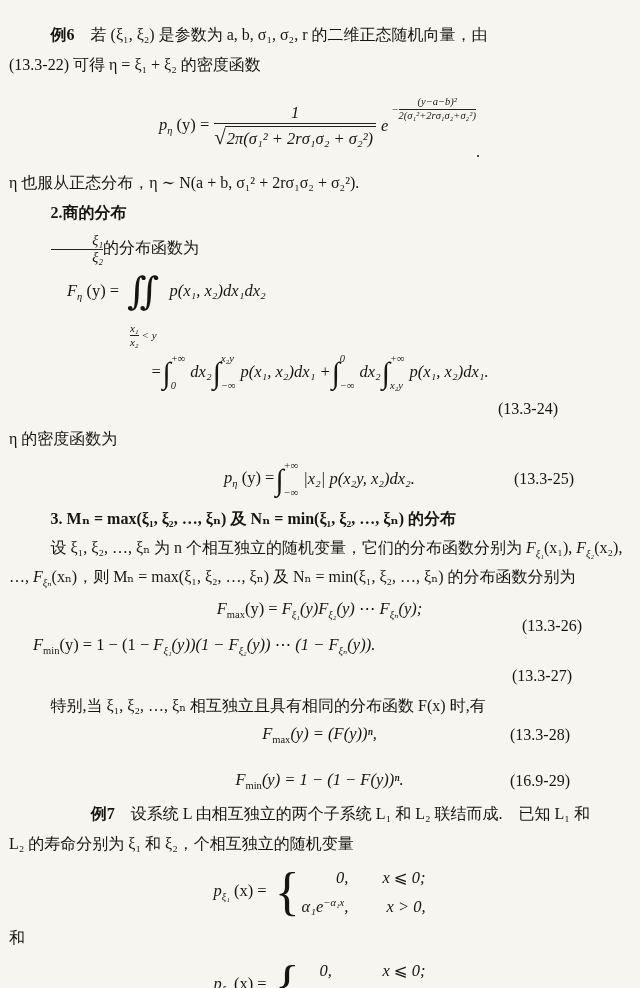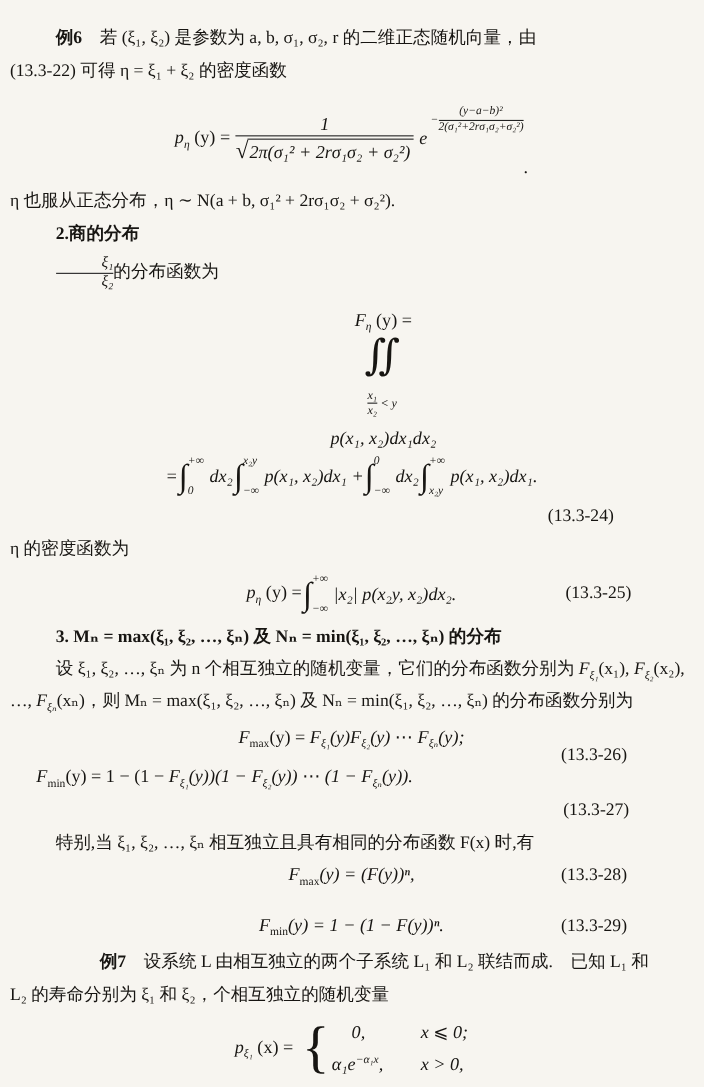--- a/index.html
+++ b/index.html
@@ -35,21 +35,21 @@
   .expblk { display:inline-flex; align-items:center; font-size:10.5px; transform:translateY(-17px); margin-left:3px; }
 
   
   .intgrp { display:inline-flex; align-items:center; margin:0 1px; }
   .intsym { font-size:30px; line-height:0.9; font-style:normal; }
   .lims { display:inline-flex; flex-direction:column; justify-content:space-between; height:38px; font-size:10.5px; margin-right:4px; }
   .lims .lt { white-space:nowrap; }
   .lims .lb { white-space:nowrap; }
 
   
-  .f3 { justify-content:flex-start; padding-left:58px; align-items:center;flex-direction:column; }
+  .f3 { justify-content:flex-start; padding-left:58px; align-items:flex-start; }
   .iintcol { display:inline-flex; flex-direction:column; align-items:center; margin:0 10px 0 8px; }
   .iintsym { font-size:38px; line-height:1; font-style:normal; }
   .cond { display:inline-flex; align-items:center; gap:3px; font-size:11px; margin-top:12px; }
   .f3top { margin-top:9px; }
 
   
   .brace { font-size:52px; font-weight:300; line-height:0.85; font-style:normal; margin:0 2px 0 8px; }
   .cases { display:inline-grid; grid-template-columns:auto auto; column-gap:34px; row-gap:9px; align-items:baseline; }
   .cases .pad1 { padding-left:18px; }
 
@@ -159,44 +159,44 @@
     <span class="m">|x₂| p(x₂y, x₂)dx₂.</span>
     <span class="eqlabel" style="right:56px;">(13.3-25)</span>
   </div>
 
   <p class="ln indent h3">3. Mₙ = max(ξ₁, ξ₂, …, ξₙ) 及 Nₙ = min(ξ₁, ξ₂, …, ξₙ) 的分布</p>
 
   <p class="ln indent" style="line-height:28.5px;"><span>设 ξ₁, ξ₂, …, ξₙ 为 n 个相互独立的随机变量，它们的分布函数分别为 </span><span class="m">F</span><sub>ξ₁</sub><span>(x₁), </span><span class="m">F</span><sub>ξ₂</sub><span>(x₂), …, </span><span class="m">F</span><sub>ξₙ</sub><span>(xₙ)，则 Mₙ = max(ξ₁, ξ₂, …, ξₙ) 及 Nₙ = min(ξ₁, ξ₂, …, ξₙ) 的分布函数分别为</span></p>
 
   <div class="eqblock" style="margin-top:4px; min-height:30px;">
     <span class="m"><span>F</span><sub class="up">max</sub><span class="up">(y) = </span><span>F</span><sub>ξ₁</sub><span>(y)</span><span>F</span><sub>ξ₂</sub><span>(y) ⋯ </span><span>F</span><sub>ξₙ</sub><span>(y);</span></span>
-    <span class="eqlabel" style="right:60px;margin-top:32px;">(13.3-26)</span>
+    <span class="eqlabel" style="right:48px;margin-top:32px;">(13.3-26)</span>
   </div>
 
   <div class="eqblock" style="justify-content:flex-start; padding-left:24px; margin-top:6px; min-height:30px;">
     <span class="m"><span>F</span><sub class="up">min</sub><span class="up">(y) = 1 − (1 − </span><span>F</span><sub>ξ₁</sub><span>(y))(1 − </span><span>F</span><sub>ξ₂</sub><span>(y)) ⋯ (1 − </span><span>F</span><sub>ξₙ</sub><span>(y)).</span></span>
   </div>
   <div class="ln" style="text-align:right; padding-right:58px;">(13.3-27)</div>
 
   <p class="ln indent">特别,当 ξ₁, ξ₂, …, ξₙ 相互独立且具有相同的分布函数 F(x) 时,有</p>
 
   <div class="eqblock" style="min-height:28px;">
     <span class="m"><span>F</span><sub class="up">max</sub><span>(y) = (F(y))ⁿ,</span></span>
     <span class="eqlabel" style="right:60px;">(13.3-28)</span>
   </div>
 
   <div class="eqblock" style="min-height:28px; margin-top:18px;">
     <span class="m"><span>F</span><sub class="up">min</sub><span>(y) = 1 − (1 − F(y))ⁿ.</span></span>
-    <span class="eqlabel" style="right:60px;">(13.3-29)</span>
+    <span class="eqlabel" style="right:60px;">(16.9-29)</span>
   </div>
 
   <p class="ln indent" style="margin-top:4px;text-align:center;"><b class="bold">例7</b><span>　设系统 L 由相互独立的两个子系统 L₁ 和 L₂ 联结而成.　已知 L₁ 和</span></p>
   <p class="ln">L₂ 的寿命分别为 ξ₁ 和 ξ₂，个相互独立的随机变量</p>
 
-  <div class="eqblock" style="min-height:62px; margin-top:2px;">
+  <div class="eqblock" style="min-height:62px; margin-top:2px;text-align:right;">
     <span class="m"><span>p</span><sub>ξ₁</sub> <span class="up">(x) =</span></span>
     <span class="brace">{</span>
     <span class="cases m">
       <span class="pad1">0,</span>
       <span>x ⩽ 0;</span>
       <span><span>α₁e</span><sup>−α₁x</sup><span>,</span></span>
       <span>x &gt; 0,</span>
     </span>
   </div>
 

